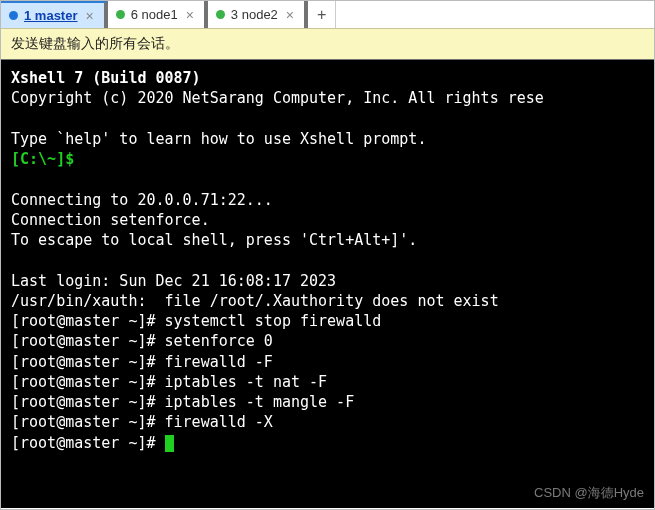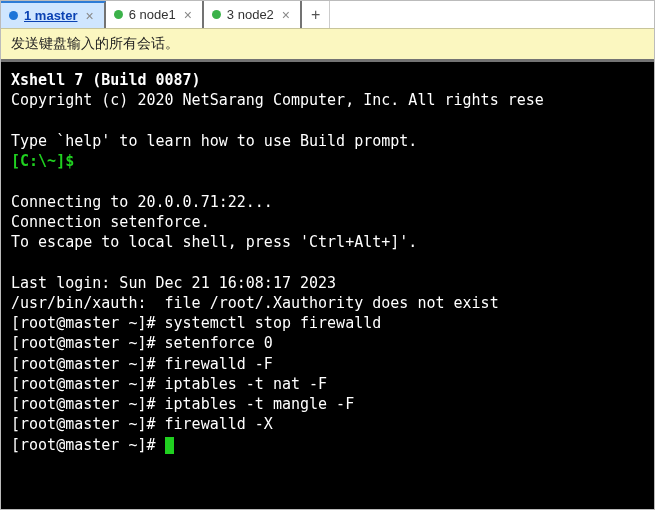--- a/index.html
+++ b/index.html
@@ -17,21 +17,21 @@
   display: flex;
   align-items: stretch;
   height: 28px;
   background: #fff;
   border-bottom: 1px solid #c8c59a;
 }
 .tab {
   display: flex;
   align-items: center;
   padding: 0 8px;
-  border-right: 2px solid #737373;
+  border-right: 4px solid #737373;
   gap: 6px;
   cursor: pointer;
   background: #fff;
 }
 .tab.active {
   background: #cfe6ff;
   border-top: 2px solid #2d7cd6;
 }
 .tab.active .tab-label {
   color: #0a42b3;
@@ -55,21 +55,21 @@
   align-items: center;
   justify-content: center;
   width: 28px;
   border-right: 1px solid #ccc;
   color: #555;
   font-size: 16px;
   cursor: pointer;
 }
 .notice {
   background: #fbf7c0;
-  border-bottom: 3px solid #737373;
+  border-bottom: 1px solid #737373;
   padding: 6px 10px;
   font-size: 14px;
   color: #222;
 }
 .terminal {
   background: #000;
   color: #fff;
   font-family: "DejaVu Sans Mono", "Lucida Console", Consolas, monospace;
   font-size: 15px;
   line-height: 1.35;
@@ -116,29 +116,29 @@
     <span class="tab-close">×</span>
   </div>
   <div class="addtab">+</div>
 </div>
 
 <div class="notice">发送键盘输入的所有会话。</div>
 
 <div class="terminal"><span class="bold">Xshell 7 (Build 0087)</span>
 <span>Copyright (c) 2020 NetSarang Computer, Inc. All rights rese</span>
 
-<span>Type `help' to learn how to use Build prompt.</span>
+<span>Type `help' to learn how to use Xshell prompt.</span>
 <span class="green bold">[C:\~]$</span>
 
 <span>Connecting to 20.0.0.71:22...</span>
 <span>Connection setenforce.</span>
 <span>To escape to local shell, press 'Ctrl+Alt+]'.</span>
 
 <span>Last login: Sun Dec 21 16:08:17 2023</span>
 <span>/usr/bin/xauth:  file /root/.Xauthority does not exist</span>
 <span>[root@master ~]#</span> <span>systemctl stop firewalld</span>
 <span>[root@master ~]#</span> <span>setenforce 0</span>
 <span>[root@master ~]#</span> <span>firewalld -F</span>
 <span>[root@master ~]#</span> <span>iptables -t nat -F</span>
 <span>[root@master ~]#</span> <span>iptables -t mangle -F</span>
 <span>[root@master ~]#</span> <span>firewalld -X</span>
 <span>[root@master ~]#</span> <span class="cursor"></span>
-</div>
+<div class="watermark">CSDN @海德Hyde</div></div>
 
 </body></html>

